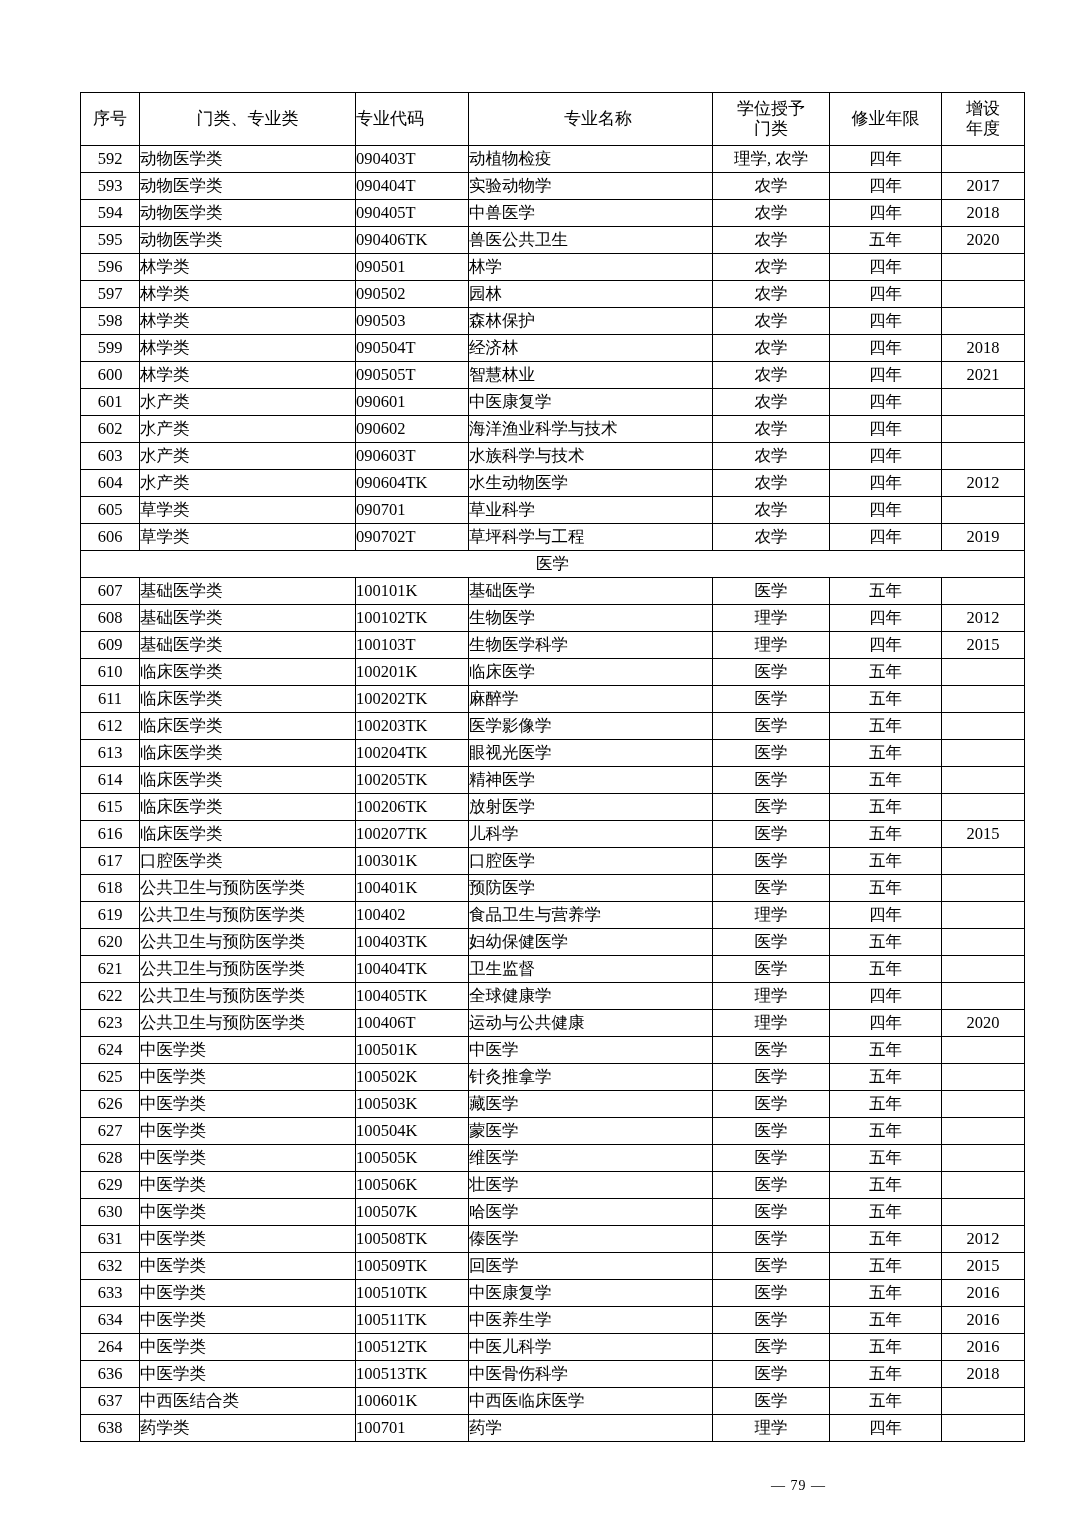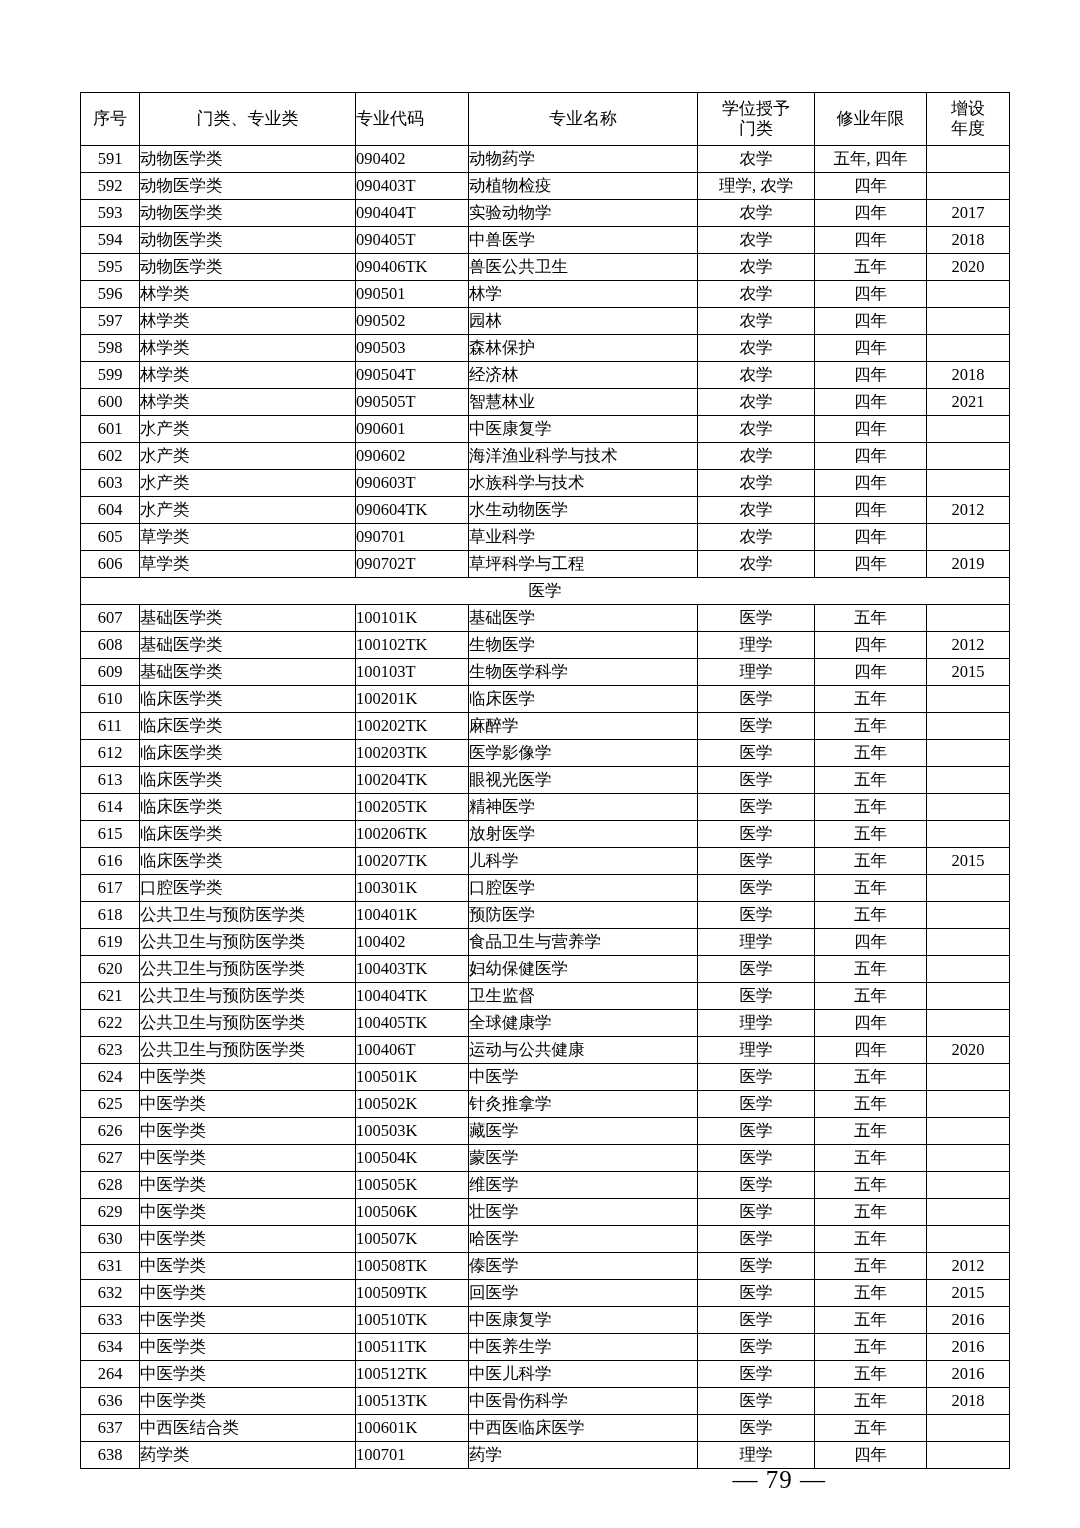--- a/index.html
+++ b/index.html
@@ -62,59 +62,50 @@
     vertical-align: middle;
   }
   .hdr-two-line {
     display: block;
     line-height: 1.15;
   }
   .page-number {
     position: absolute;
     right: 66px;
     bottom: 34px;
-    font-size: 25px;
+    font-size: 14px;
     letter-spacing: 1px;
   }
 </style>
 </head>
 <body>
 
 <div class="page">
 
   <div class="table-wrap">
     <table class="majors">
       <thead>
         <tr>
           <td class="c-seq">序号</td>
           <td class="c-cat" style="text-align:center;padding-left:0">门类、专业类</td>
           <td class="c-code" style="text-align:left;padding-left:0">专业代码</td>
-          <td class="c-name" style="text-align:center;padding-left:0">专业名称</td>
+          <td class="c-name" style="text-align:center;padding-left:15px">专业名称</td>
           <td class="c-degree">
             <span class="hdr-two-line">学位授予</span>
             <span class="hdr-two-line">门类</span>
           </td>
           <td class="c-years">修业年限</td>
           <td class="c-added">
             <span class="hdr-two-line">增设</span>
             <span class="hdr-two-line">年度</span>
           </td>
         </tr>
       </thead>
       <tbody id="tbody-main">
           <tr>
-            <td class="c-seq">591</td>
-            <td class="c-cat">动物医学类</td>
-            <td class="c-code">090402</td>
-            <td class="c-name">动物药学</td>
-            <td class="c-degree">农学</td>
-            <td class="c-years">五年, 四年</td>
-            <td class="c-added"></td>
-          </tr>
-          <tr>
             <td class="c-seq">592</td>
             <td class="c-cat">动物医学类</td>
             <td class="c-code">090403T</td>
             <td class="c-name">动植物检疫</td>
             <td class="c-degree">理学, 农学</td>
             <td class="c-years">四年</td>
             <td class="c-added"></td>
           </tr>
           <tr>
             <td class="c-seq">593</td>

